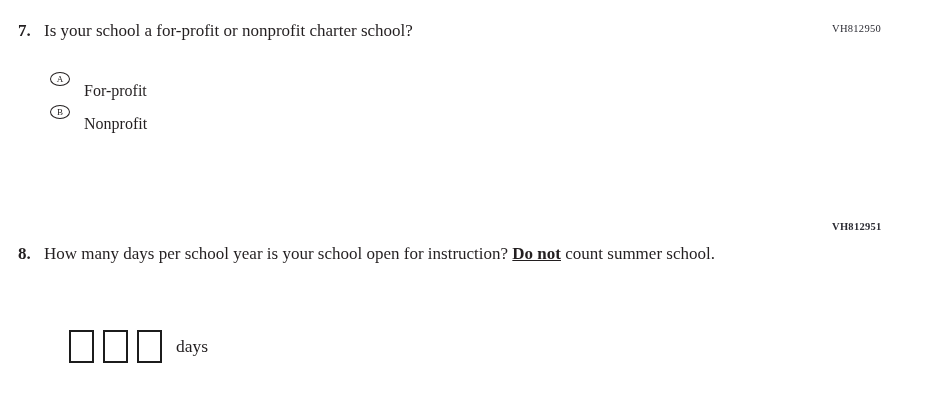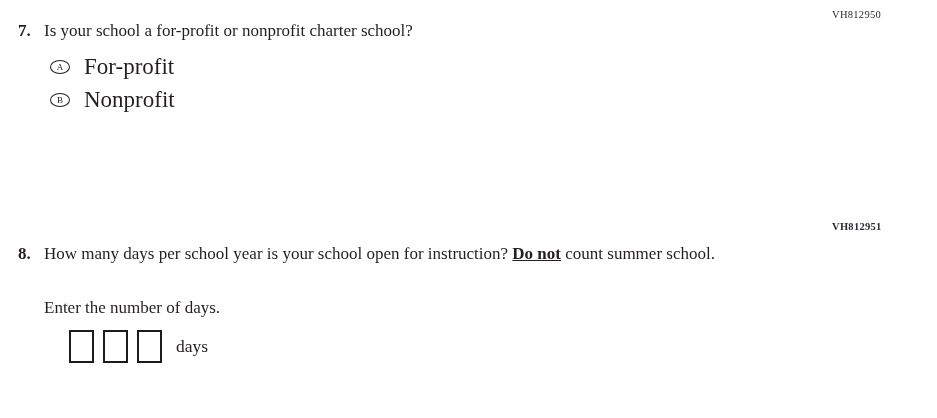--- a/index.html
+++ b/index.html
@@ -18,21 +18,21 @@
     color: #231f20;
     overflow: hidden;
   }
   .accession-code {
     position: absolute;
     left: 832px;
     font-size: 10.5px;
     letter-spacing: 0.3px;
     color: #2b2b33;
   }
-  .code-q7 { top: 9px; }
+  .code-q7 { top: 23px; }
   .code-q8 { top: 221px; font-weight: bold; }
 
   .question {
     position: absolute;
     left: 18px;
     display: flex;
     align-items: flex-start;
     font-size: 17px;
     line-height: 23px;
   }
@@ -64,22 +64,23 @@
     display: flex;
     align-items: center;
     justify-content: center;
     font-size: 9px;
     line-height: 1;
     box-sizing: border-box;
     margin-right: 14px;
     color: #231f20;
   }
   .option-label {
-    font-size: 23px;
+    font-size: 16px;
     line-height: 20px;
+    margin-top: 24px;
   }
 
   .instruction-line {
     position: absolute;
     left: 44px;
     top: 298px;
     font-size: 17px;
   }
 
   .answer-row {
@@ -124,21 +125,20 @@
     <span class="option-label">Nonprofit</span>
   </div>
 
   <span class="accession-code code-q8">VH812951</span>
 
   <div class="question q8">
     <span class="q-number">8.</span>
     <span class="q-text"><span>How many days per school year is your school open for instruction?</span> <b>Do not</b> <span>count summer school.</span></span>
   </div>
 
-  <div class="instruction-line">Enter the number of days.</div>
 
   <div class="answer-row">
     <div class="digit-box"></div>
     <div class="digit-box"></div>
     <div class="digit-box"></div>
     <span class="unit-label">days</span>
   </div>
 
 </div>
 

